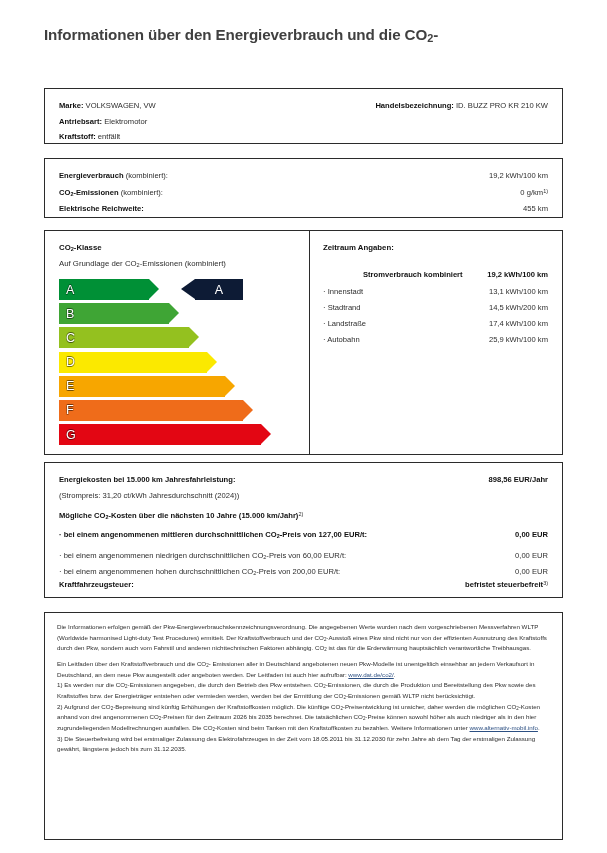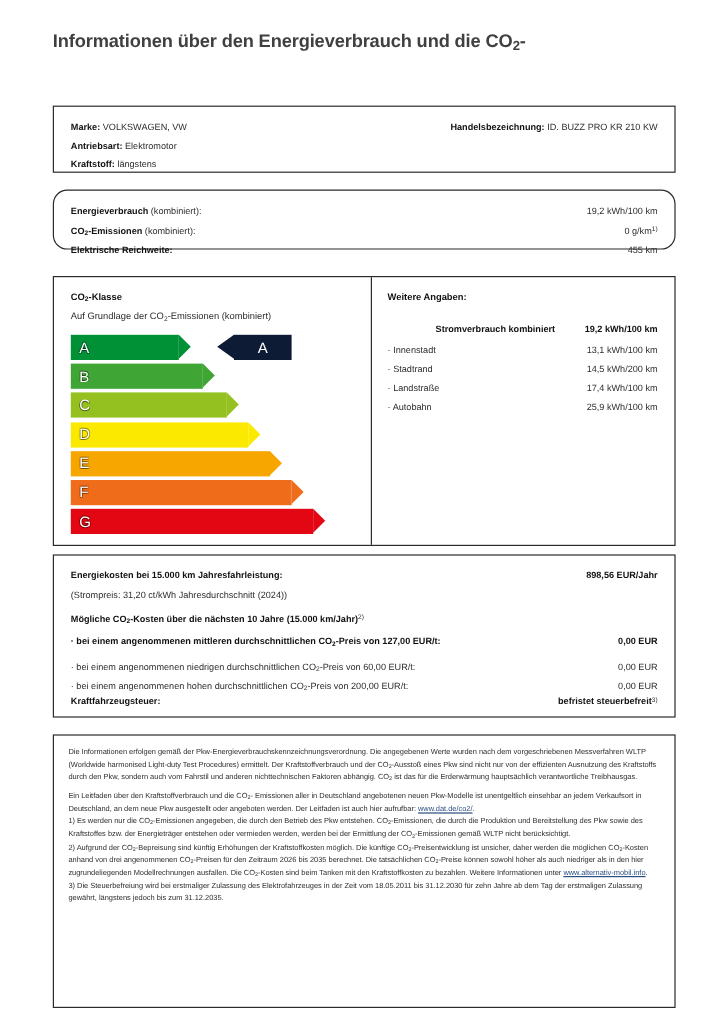--- a/index.html
+++ b/index.html
@@ -51,21 +51,21 @@
     font-size: 7.6px;
     line-height: 1;
     white-space: nowrap;
     color: #2d2d2d;
   }
   .kv-row b { color: #111; font-weight: bold; }
   .left-col  { left: 14px; }
   .right-col { right: 14px; text-align: right; }
 
   
-  #box-consumption { top: 158px; height: 50px; border-radius: 12px; }
+  #box-consumption { top: 158px; height: 60px; }
 
   
   #box-class { top: 230px; height: 225px; }
   .class-divider {
     position: absolute;
     left: 264px;
     top: 0;
     bottom: 0;
     width: 1px;
     background: #2b2b2b;
@@ -200,21 +200,21 @@
     <div class="kv-row right-col" style="top:13px;">
       <b>Handelsbezeichnung:</b>
       <span>ID. BUZZ PRO KR 210 KW</span>
     </div>
     <div class="kv-row left-col" style="top:29px;">
       <b>Antriebsart:</b>
       <span>Elektromotor</span>
     </div>
     <div class="kv-row left-col" style="top:44px;">
       <b>Kraftstoff:</b>
-      <span>längstens</span>
+      <span>entfällt</span>
     </div>
     <div class="kv-row right-col" style="top:44px;margin-top:40px;">
       <b>anderer Energieträger:</b>
       <span>Strom</span>
     </div>
   </div>
 
   <div class="box" id="box-consumption">
     <div class="kv-row left-col" style="top:13px;">
       <b>Energieverbrauch</b><span> (kombiniert):</span>
@@ -285,21 +285,21 @@
         </div>
       </div>
 
     <div class="marker">
       <div class="mtip"></div>
       <div class="mbody">
         <span class="mletter">A</span>
       </div>
     </div>
 
-    <div class="wa-heading">Weitere Angaben:</div>
+    <div class="wa-heading">Zeitraum Angaben:</div>
     <div id="wa-rows">
         <div class="wa-row wa-label wa-strong" style="top: 39px;">Stromverbrauch kombiniert</div>
         <div class="wa-row wa-value wa-strong" style="top: 39px;">19,2 kWh/100 km</div>
         <div class="wa-row wa-label" style="top: 56px;">· Innenstadt</div>
         <div class="wa-row wa-value" style="top: 56px;">13,1 kWh/100 km</div>
         <div class="wa-row wa-label" style="top: 72px;">· Stadtrand</div>
         <div class="wa-row wa-value" style="top: 72px;">14,5 kWh/200 km</div>
         <div class="wa-row wa-label" style="top: 88px;">· Landstraße</div>
         <div class="wa-row wa-value" style="top: 88px;">17,4 kWh/100 km</div>
         <div class="wa-row wa-label" style="top: 104px; text-align: center;">· Autobahn</div>

